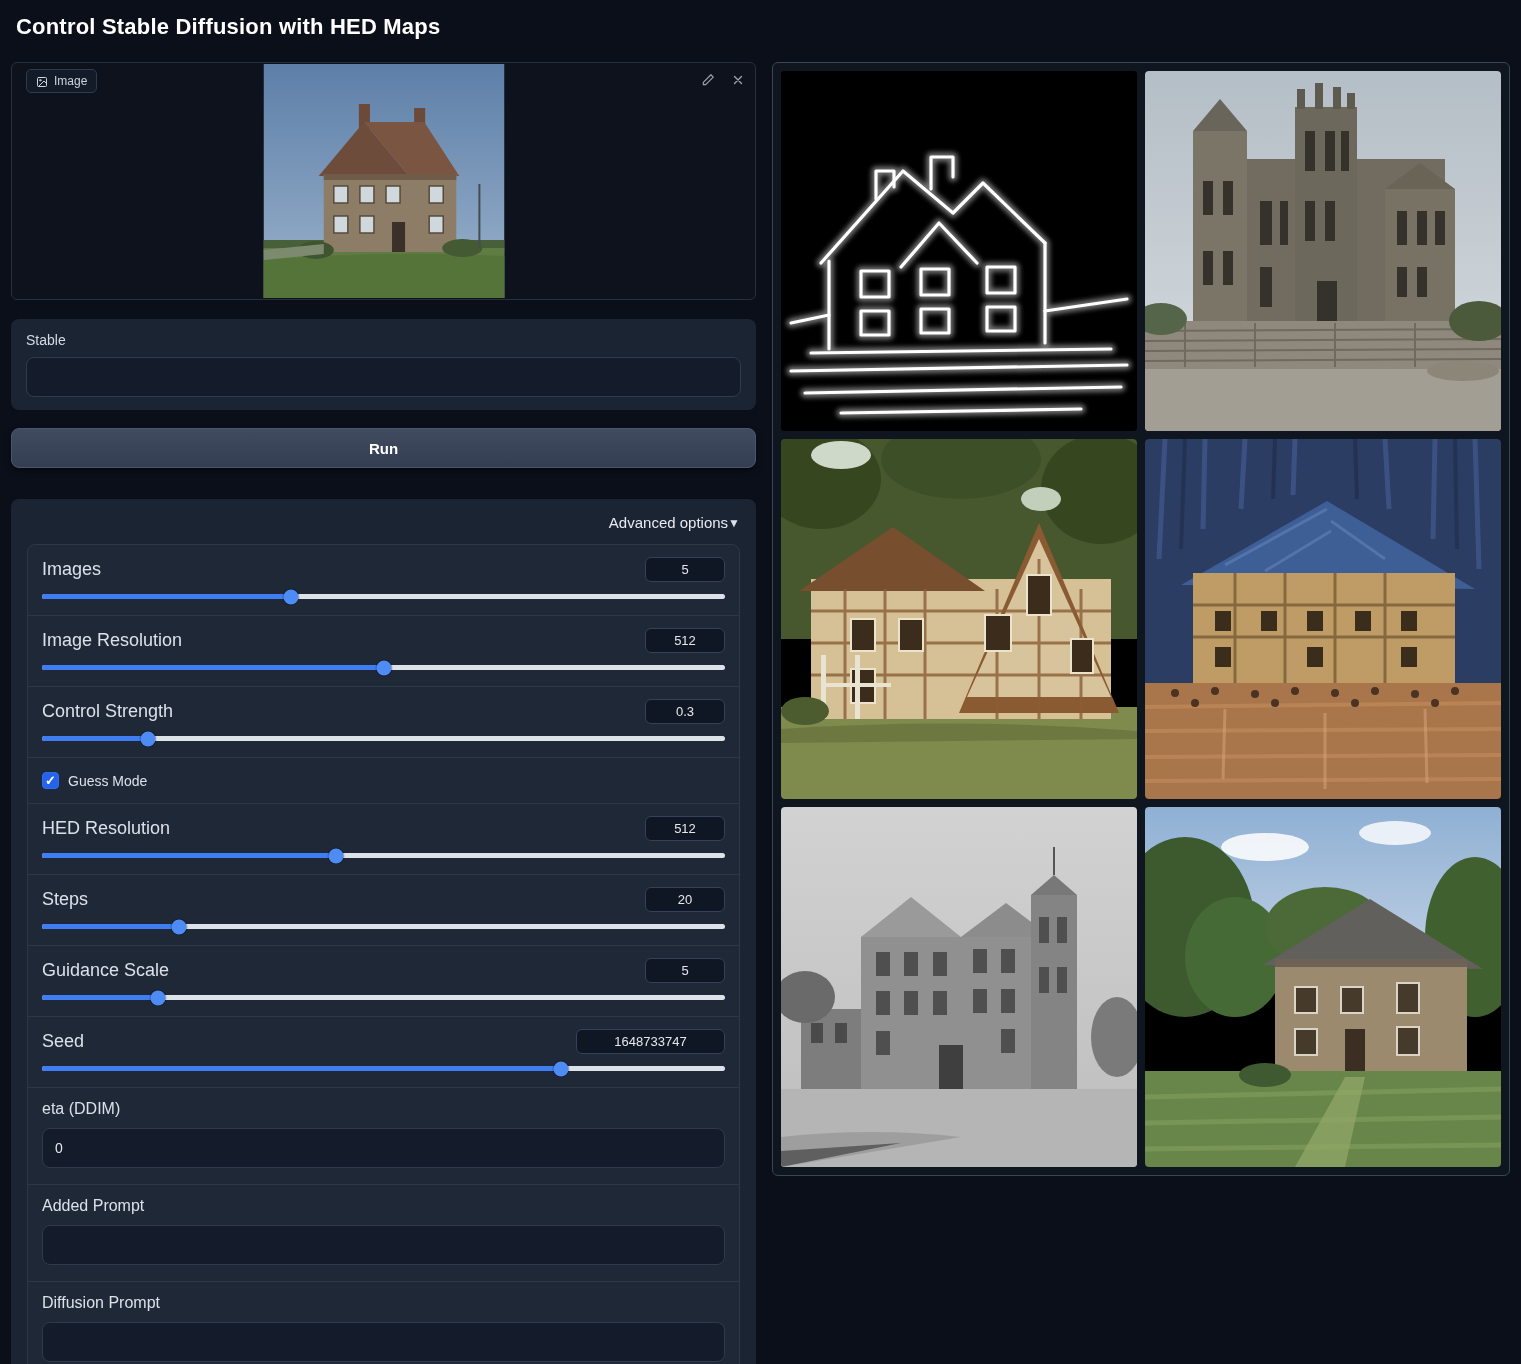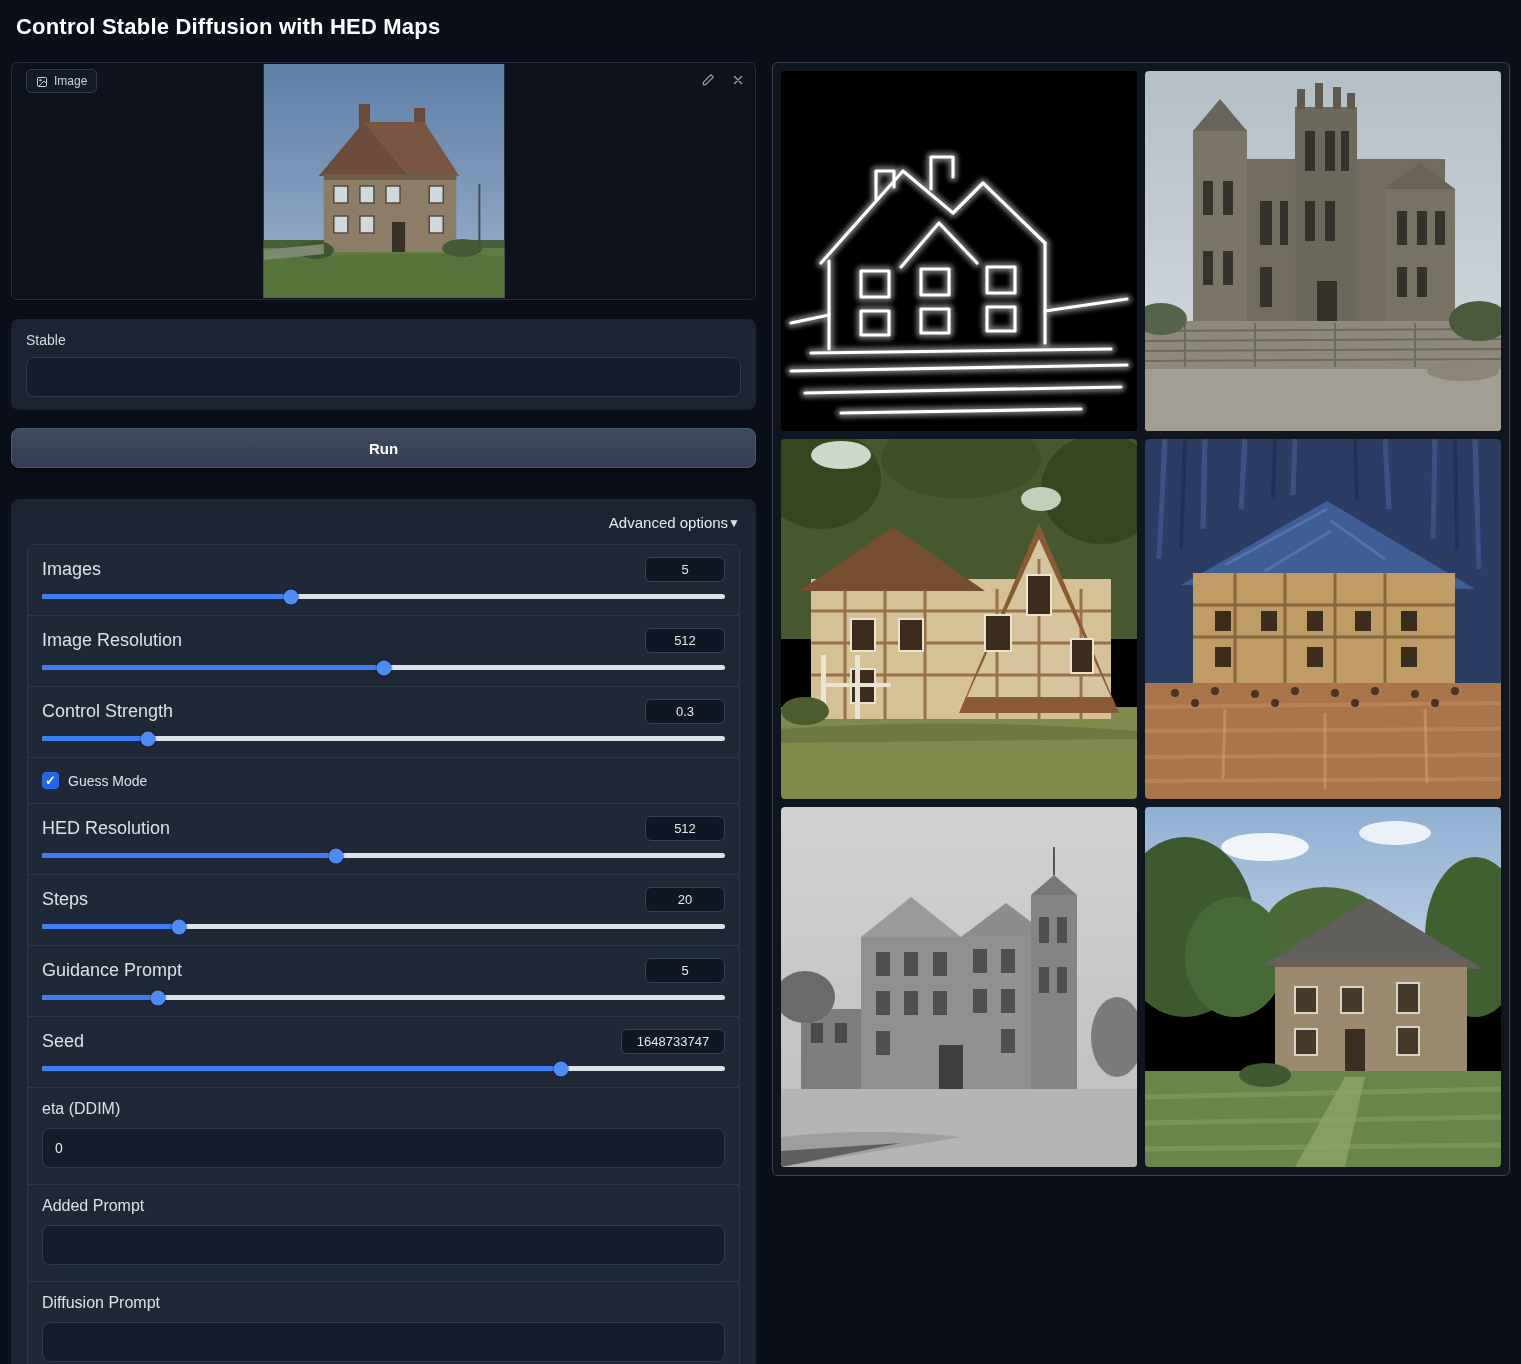--- a/index.html
+++ b/index.html
@@ -33,21 +33,21 @@
   .accordion-header .hdr-label { font-size:15px; color:#e7ebf0; }
   .accordion-header .arrow { font-size:12px; color:#dbe1e8; }
 
   .form { margin:0 16px; background:#1e2837; border:1px solid #2c3748; border-radius:8px; overflow:hidden; }
   .form-row { padding:12px 14px 16px 14px; border-top:1px solid #2c3748; }
   .form-row:first-child { border-top:none; }
 
   .ctrl-head { display:flex; justify-content:space-between; align-items:center; margin-bottom:12px; }
   .ctrl-label { font-size:18px; color:#dbe1ea; }
   .ctrl-value { width:80px; height:25px; text-align:center; background:#101724; border:1px solid #35415a; border-radius:6px; color:#e5e7eb; font-size:13px; outline:none; font-family:"Liberation Sans",sans-serif; }
-  .ctrl-value.wide { width:104px; }
+  .ctrl-value.wide { width:149px; }
 
   .slider-track { position:relative; height:5px; border-radius:3px; background:#dde2e9; cursor:pointer; }
   .slider-fill { position:absolute; left:0; top:0; height:100%; background:#3f7df2; border-radius:3px; }
   .slider-handle { position:absolute; top:50%; width:15px; height:15px; background:#4d8bf5; border-radius:50%; transform:translate(-50%,-50%); box-shadow:0 0 0 1px rgba(0,0,0,.25); cursor:grab; }
 
   .checkbox-row { display:flex; align-items:center; gap:9px; padding:14px; }
   .checkbox { width:17px; height:17px; border-radius:4px; background:#101724; border:1px solid #35415a; position:relative; cursor:pointer; flex:0 0 auto; }
   .checkbox.checked { background:#2563eb; border-color:#2f6df0; }
   .checkbox .check { display:none; color:#fff; font-size:13px; line-height:15px; position:absolute; left:2px; top:0; font-weight:700; }
   .checkbox.checked .check { display:block; }
@@ -202,21 +202,21 @@
             <input class="ctrl-value" value="20" style="">
           </div>
           <div class="slider-track">
             <div class="slider-fill" style="width: 20%;"></div>
             <div class="slider-handle" style="left: 20%;"></div>
           </div>
         </div>
 
         <div class="form-row">
           <div class="ctrl-head">
-            <span class="ctrl-label">Guidance Prompt</span>
+            <span class="ctrl-label">Guidance Scale</span>
             <input class="ctrl-value" value="5" style="">
           </div>
           <div class="slider-track">
             <div class="slider-fill" style="width: 17%;"></div>
             <div class="slider-handle" style="left: 17%;"></div>
           </div>
         </div>
 
         <div class="form-row">
           <div class="ctrl-head">

